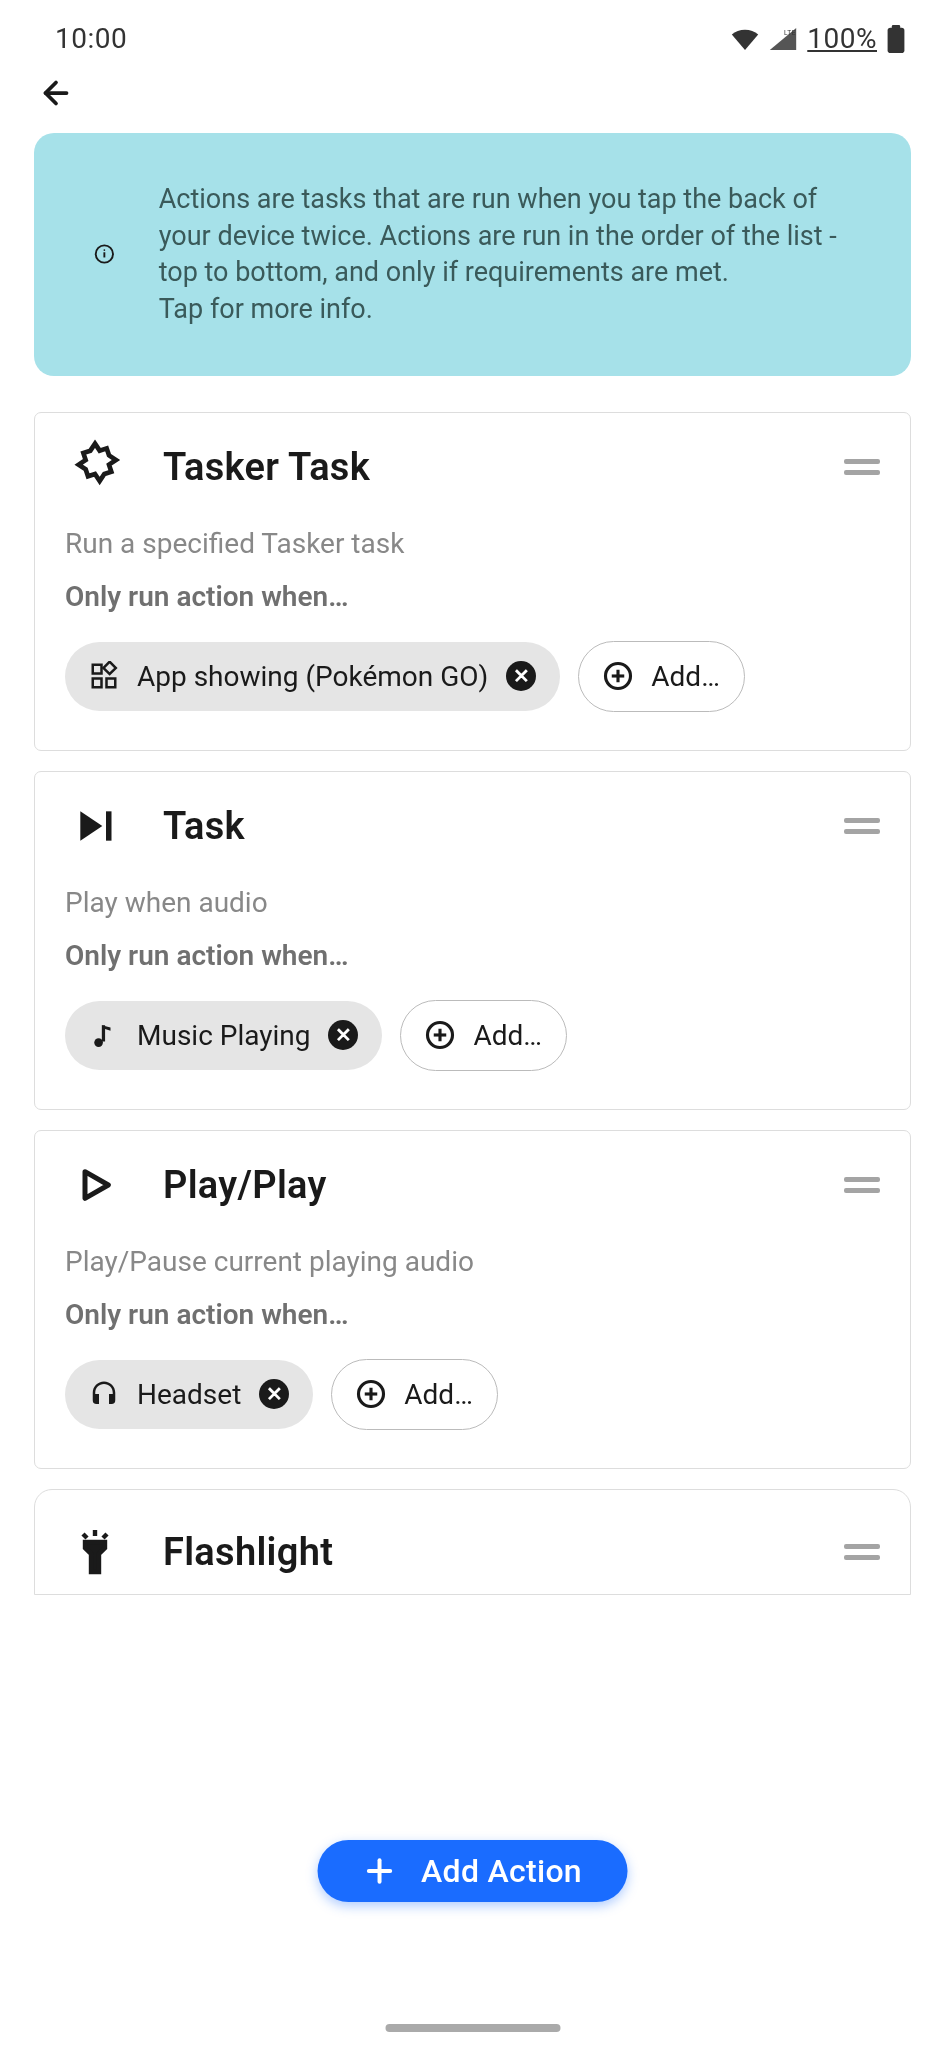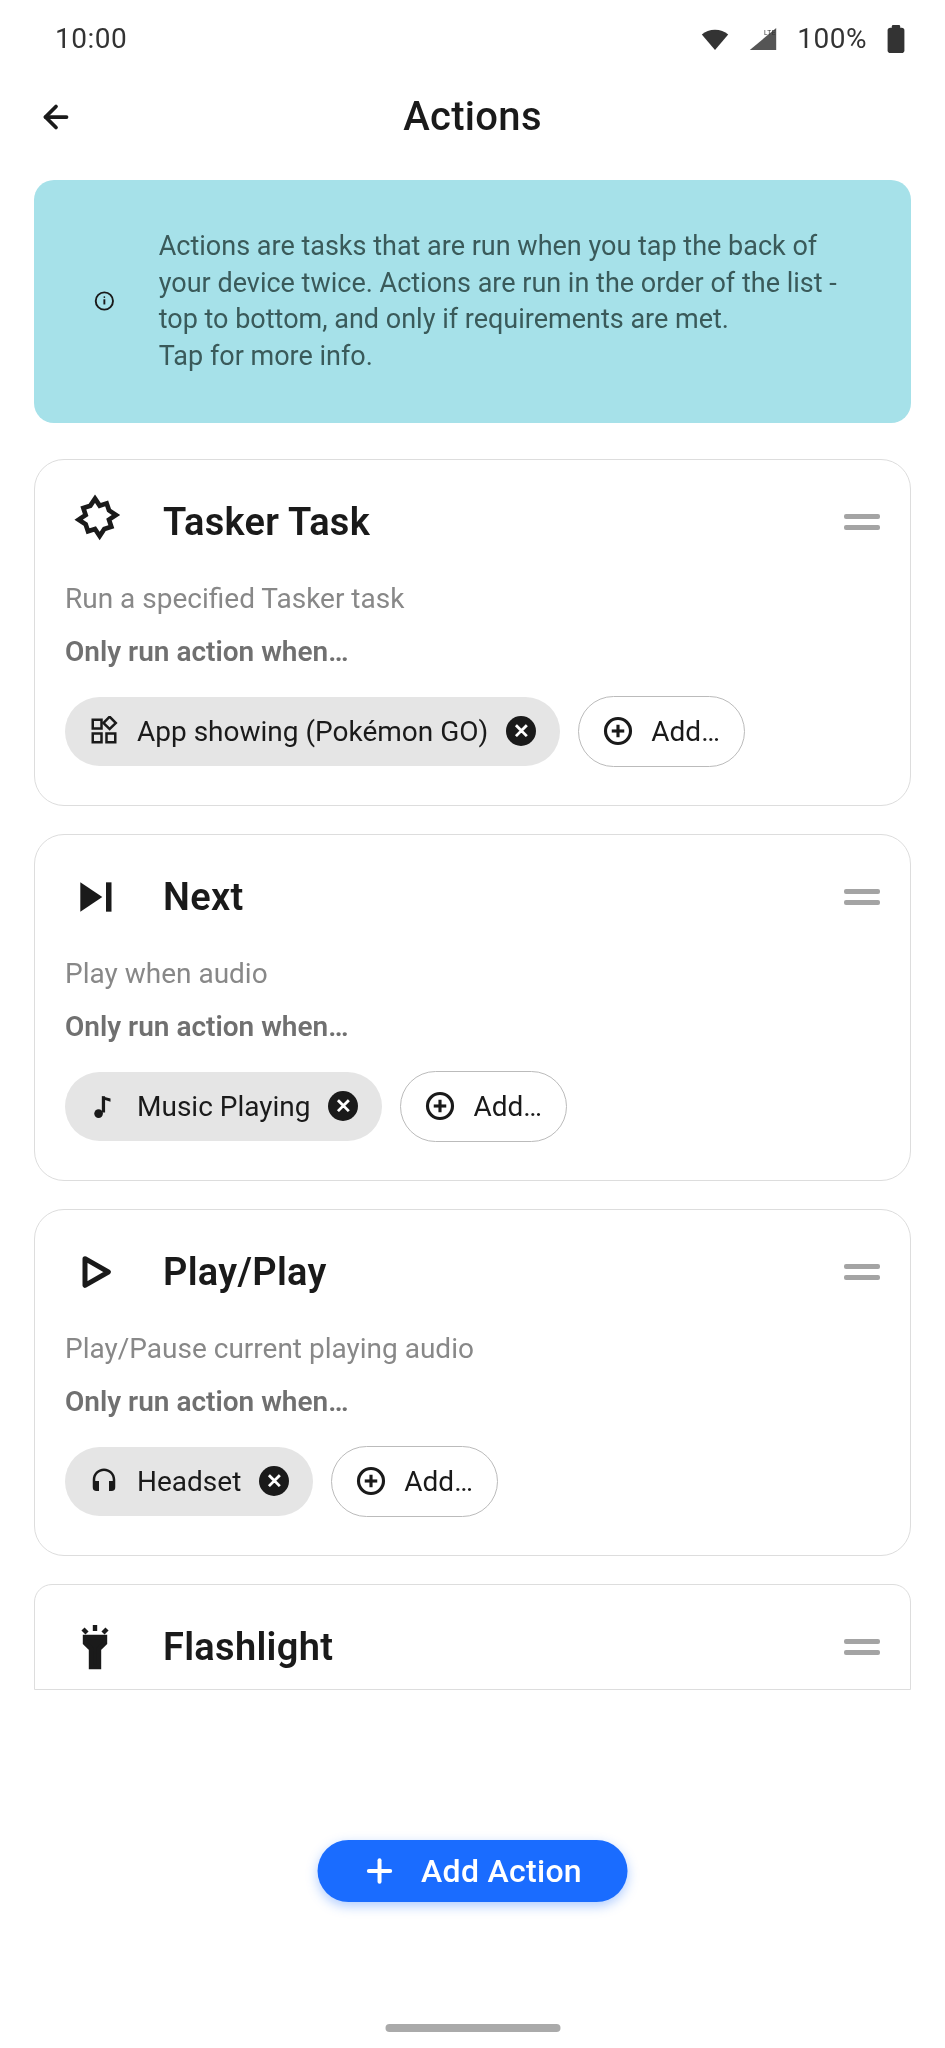--- a/index.html
+++ b/index.html
@@ -16,21 +16,22 @@
       justify-content: space-between;
       align-items: center;
       padding: 22px 40px 10px 55px;
       font-size: 28px;
       color: #333;
       letter-spacing: 0.5px;
     }
     .status-right {
       display: flex;
       align-items: center;
-      gap: 20px;
+      gap: 10px;
+      text-decoration: underline;
     }
     .header {
       display: flex;
       align-items: center;
       padding: 28px 34px 40px;
       position: relative;
     }
     .back-btn {
       position: absolute;
       left: 38px;
@@ -51,24 +52,24 @@
       display: flex;
       align-items: center;
       gap: 44px;
     }
     .info-text {
       font-size: 27px;
       line-height: 1.36;
       color: #3a5a5a;
     }
     .action-card {
-      margin: 0 34px 28px;
+      margin: 0 34px 20px;
       border: 1.5px solid #ddd;
-      border-radius: 30px;
-      padding: 32px 30px 38px;
+      border-radius: 7px;
+      padding: 24px 30px 38px;
       background: #fff;
     }
     .card-header {
       display: flex;
       align-items: center;
       gap: 38px;
       margin-bottom: 30px;
     }
     .card-icon {
       width: 60px;
@@ -209,21 +210,20 @@
   </div>
 </div>
 
 <div class="header">
   <div class="back-btn">
     <svg width="36" height="36" viewBox="0 0 24 24" fill="none" stroke="#1a1a1a" stroke-width="2.5" stroke-linecap="round" stroke-linejoin="round">
         <path d="M19 12H5"></path>
         <path d="M12 19l-7-7 7-7"></path>
       </svg>
   </div>
-  <div class="header-title">Actions</div>
 </div>
 
 <div class="info-card">
   <svg width="56" height="56" viewBox="0 0 24 24" fill="none" stroke="#1a1a1a" stroke-width="2.2">
       <circle cx="12" cy="12" r="10"></circle>
       <line x1="12" y1="10" x2="12" y2="16"></line>
       <circle cx="12" cy="7.5" r="1" fill="#1a1a1a" stroke="none"></circle>
     </svg>
   <div class="info-text" style="white-space:pre-line;">Actions are tasks that are run when you tap the back of your device twice. Actions are run in the order of the list - top to bottom, and only if requirements are met.
 Tap for more info.</div>
@@ -271,21 +271,21 @@
 </div>
 
 <div class="action-card">
   <div class="card-header">
     <div class="card-icon">
       <svg width="44" height="44" viewBox="0 0 24 24" fill="#1a1a1a">
           <path d="M4 4v16l12-8z"></path>
           <rect x="18" y="4" width="3" height="16"></rect>
         </svg>
     </div>
-    <div class="card-title">Next</div>
+    <div class="card-title">Task</div>
     <div class="drag-handle">
         <div></div>
         <div></div>
       </div>
   </div>
   <div class="card-desc">Play when audio</div>
   <div class="condition-label">Only run action when…</div>
   <div class="chips">
     <div class="chip chip-filled">
       <span class="chip-icon">

